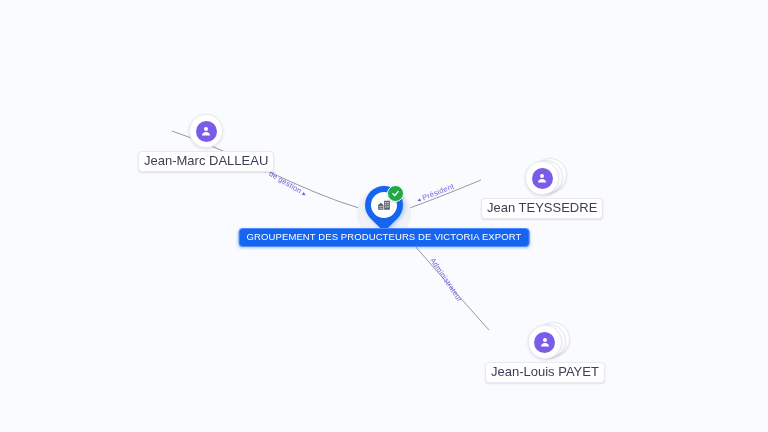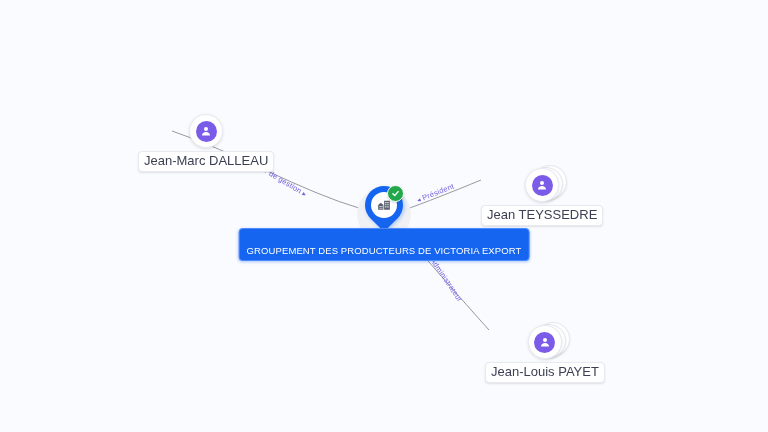--- a/index.html
+++ b/index.html
@@ -178,21 +178,21 @@
     position: absolute;
     top: 42px;
     left: 50%;
     transform: translateX(-50%);
     background: #1565f0;
     border: 1.5px solid #4d8bff;
     border-radius: 4px;
     color: #ffffff;
     font-size: 9.5px;
     letter-spacing: 0.1px;
-    padding: 17px 7px 4px 7px;
+    padding: 3px 7px 4px 7px;
     white-space: nowrap;
     box-shadow: 0 1px 3px rgba(21, 101, 240, 0.35);
     line-height: 1.05;
   }
 </style>
 </head>
 <body>
 
 <div id="graph-canvas">
 
@@ -226,21 +226,21 @@
           <svg width="12" height="12" viewBox="0 0 24 24" fill="#ffffff">
             <circle cx="12" cy="8" r="4"></circle>
             <path d="M4 21c0-4.4 3.6-7 8-7s8 2.6 8 7z"></path>
           </svg>
         </div>
       </div>
     </div>
     <div class="node-chip">Jean-Marc DALLEAU</div>
   </div>
 
-  <div class="node" style="left:481px; top:168px;">
+  <div class="node" style="left:481px; top:161px;">
     <div class="person-avatar-wrap">
       <div class="stack-card s2"></div>
       <div class="stack-card s1"></div>
       <div class="person-ring">
         <div class="person-disc">
           <svg width="12" height="12" viewBox="0 0 24 24" fill="#ffffff">
             <circle cx="12" cy="8" r="4"></circle>
             <path d="M4 21c0-4.4 3.6-7 8-7s8 2.6 8 7z"></path>
           </svg>
         </div>

